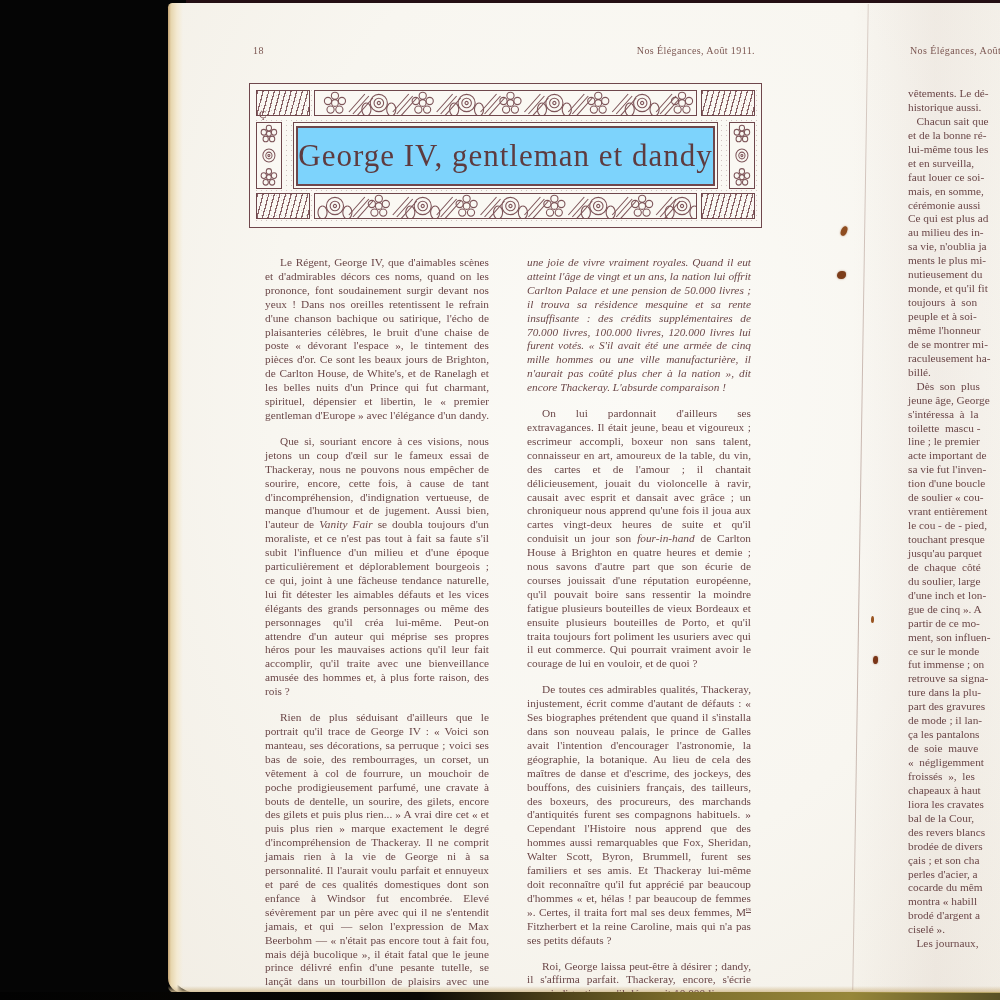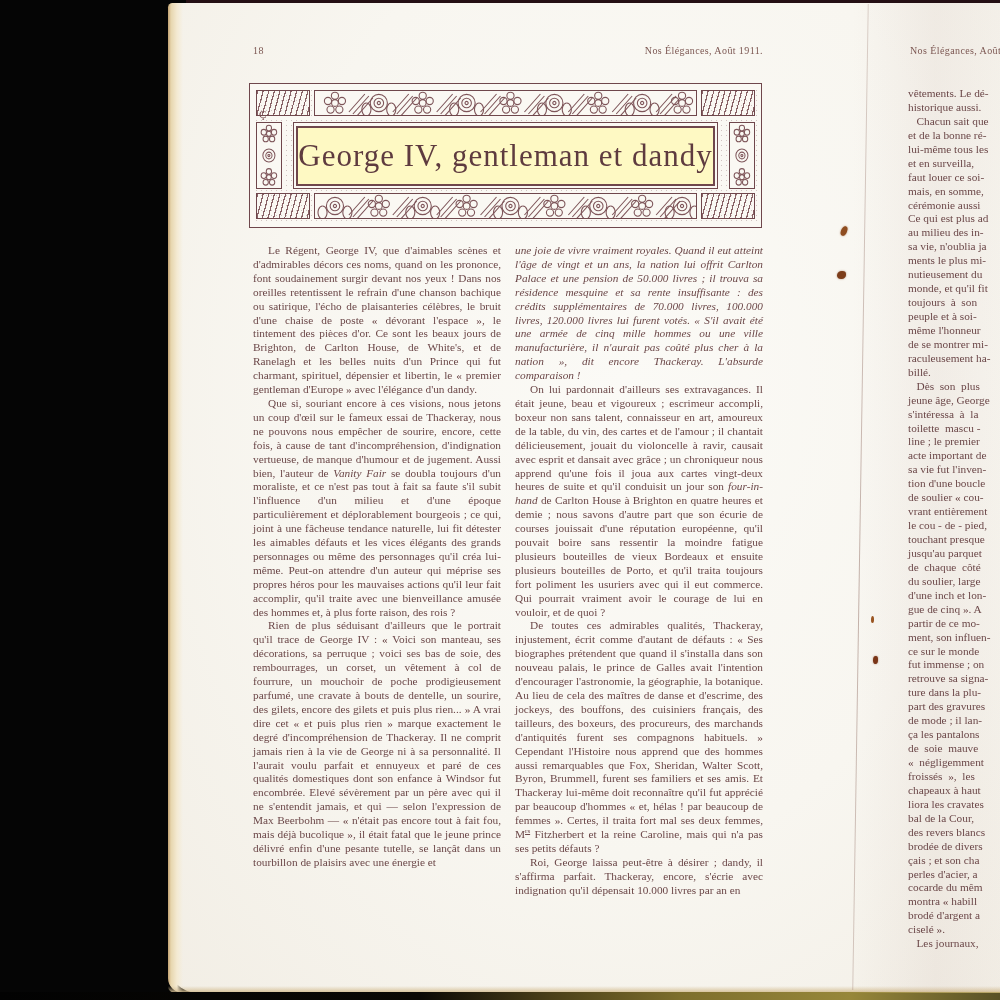--- a/index.html
+++ b/index.html
@@ -34,47 +34,47 @@
   .spot.s1{left:841px;top:226px;width:6px;height:10px;background:#8f4d20;transform:rotate(18deg);box-shadow:0 0 2px rgba(143,77,32,.6);}
   .spot.s2{left:837px;top:271px;width:9px;height:8px;background:#7c3d1a;box-shadow:0 0 2px rgba(124,61,26,.6);}
   .spot.s3{left:871px;top:616px;width:3px;height:7px;background:#9a5522;}
   .spot.s4{left:873px;top:656px;width:5px;height:8px;background:#7a3517;box-shadow:0 0 2px rgba(122,53,23,.55);}
 
   
   .left-page{position:absolute;left:182px;top:3px;width:670px;bottom:7px;}
   .page-header{position:absolute;left:71px;top:42px;width:510px;height:14px;
     color:#7c5752;font-size:10px;letter-spacing:.4px;}
   .page-number{position:absolute;left:0;top:0;}
-  .issue{position:absolute;right:0;top:0;}
+  .issue{position:absolute;right:8px;top:0;}
 
   
   .title-frame{position:absolute;left:67px;top:80px;width:513px;height:145px;
     border:1.5px solid #6f474c;box-sizing:border-box;padding:6px;background:#faf8f3;}
   .stipple{position:absolute;left:4px;top:4px;right:4px;bottom:4px;opacity:.55;
     background-image:radial-gradient(rgba(116,72,77,.55) .6px,rgba(0,0,0,0) .8px);
     background-size:5px 5px;}
   .frame-grid{position:relative;width:100%;height:100%;display:flex;flex-direction:column;}
   .band-row{height:28px;display:flex;gap:4px;}
   .chev{width:54px;height:26px;border:1px solid #6f474c;box-sizing:border-box;background:
     repeating-linear-gradient(105deg,rgba(116,72,77,.85) 0 1.2px,rgba(0,0,0,0) 1.2px 5.4px);}
   .garland-cell{flex:1;height:26px;border:1px solid #6f474c;box-sizing:border-box;background:#faf8f3;}
   .mid-row{flex:1;display:flex;align-items:stretch;margin:4px 0;}
   .side-cell{width:28px;border:1px solid #6f474c;box-sizing:border-box;background:#faf8f3;}
   .mid-gap{width:12px;}
   .inner-box{flex:1;border:1px solid #6f474c;padding:2.5px;box-sizing:border-box;background:#faf8f3;}
   .inner-box2{width:100%;height:100%;border:2.5px solid #6f474c;box-sizing:border-box;
-    display:flex;align-items:center;justify-content:center;background:#fef9c3;}
+    display:flex;align-items:center;justify-content:center;background:#7dd3fc;}
   .article-title{margin:0;font-weight:normal;font-size:31px;letter-spacing:1px;color:#5e3b3f;white-space:nowrap;}
   .monogram{position:absolute;left:9px;top:24px;font-size:11px;color:#74484d;}
   .orn{stroke:#74484d;fill:none;stroke-width:1.1;opacity:.92;}
 
   
   .columns{position:absolute;left:71px;top:241px;width:510px;display:flex;gap:14px;}
   .col{width:248px;color:#6b4748;font-size:11.3px;line-height:13.9px;text-align:justify;}
-  .col p{margin:0;text-indent:15px;}
+  .col p{margin:12px;text-indent:15px;}
   .col p.noindent{text-indent:0;font-style:italic;}
   .col i{font-style:italic;}
   .col sup{font-size:7px;vertical-align:super;line-height:0;text-decoration:underline;}
 
   
   .right-page{position:absolute;left:853px;top:3px;right:0;bottom:7px;}
   .rp-header{position:absolute;left:57px;top:42px;color:#7c5752;font-size:10px;letter-spacing:.4px;white-space:pre;}
   .rp-lines{position:absolute;left:55px;top:84px;width:100px;color:#6b4748;font-size:11.3px;}
   .rline{height:13.95px;line-height:13.95px;white-space:pre;}
 </style>

